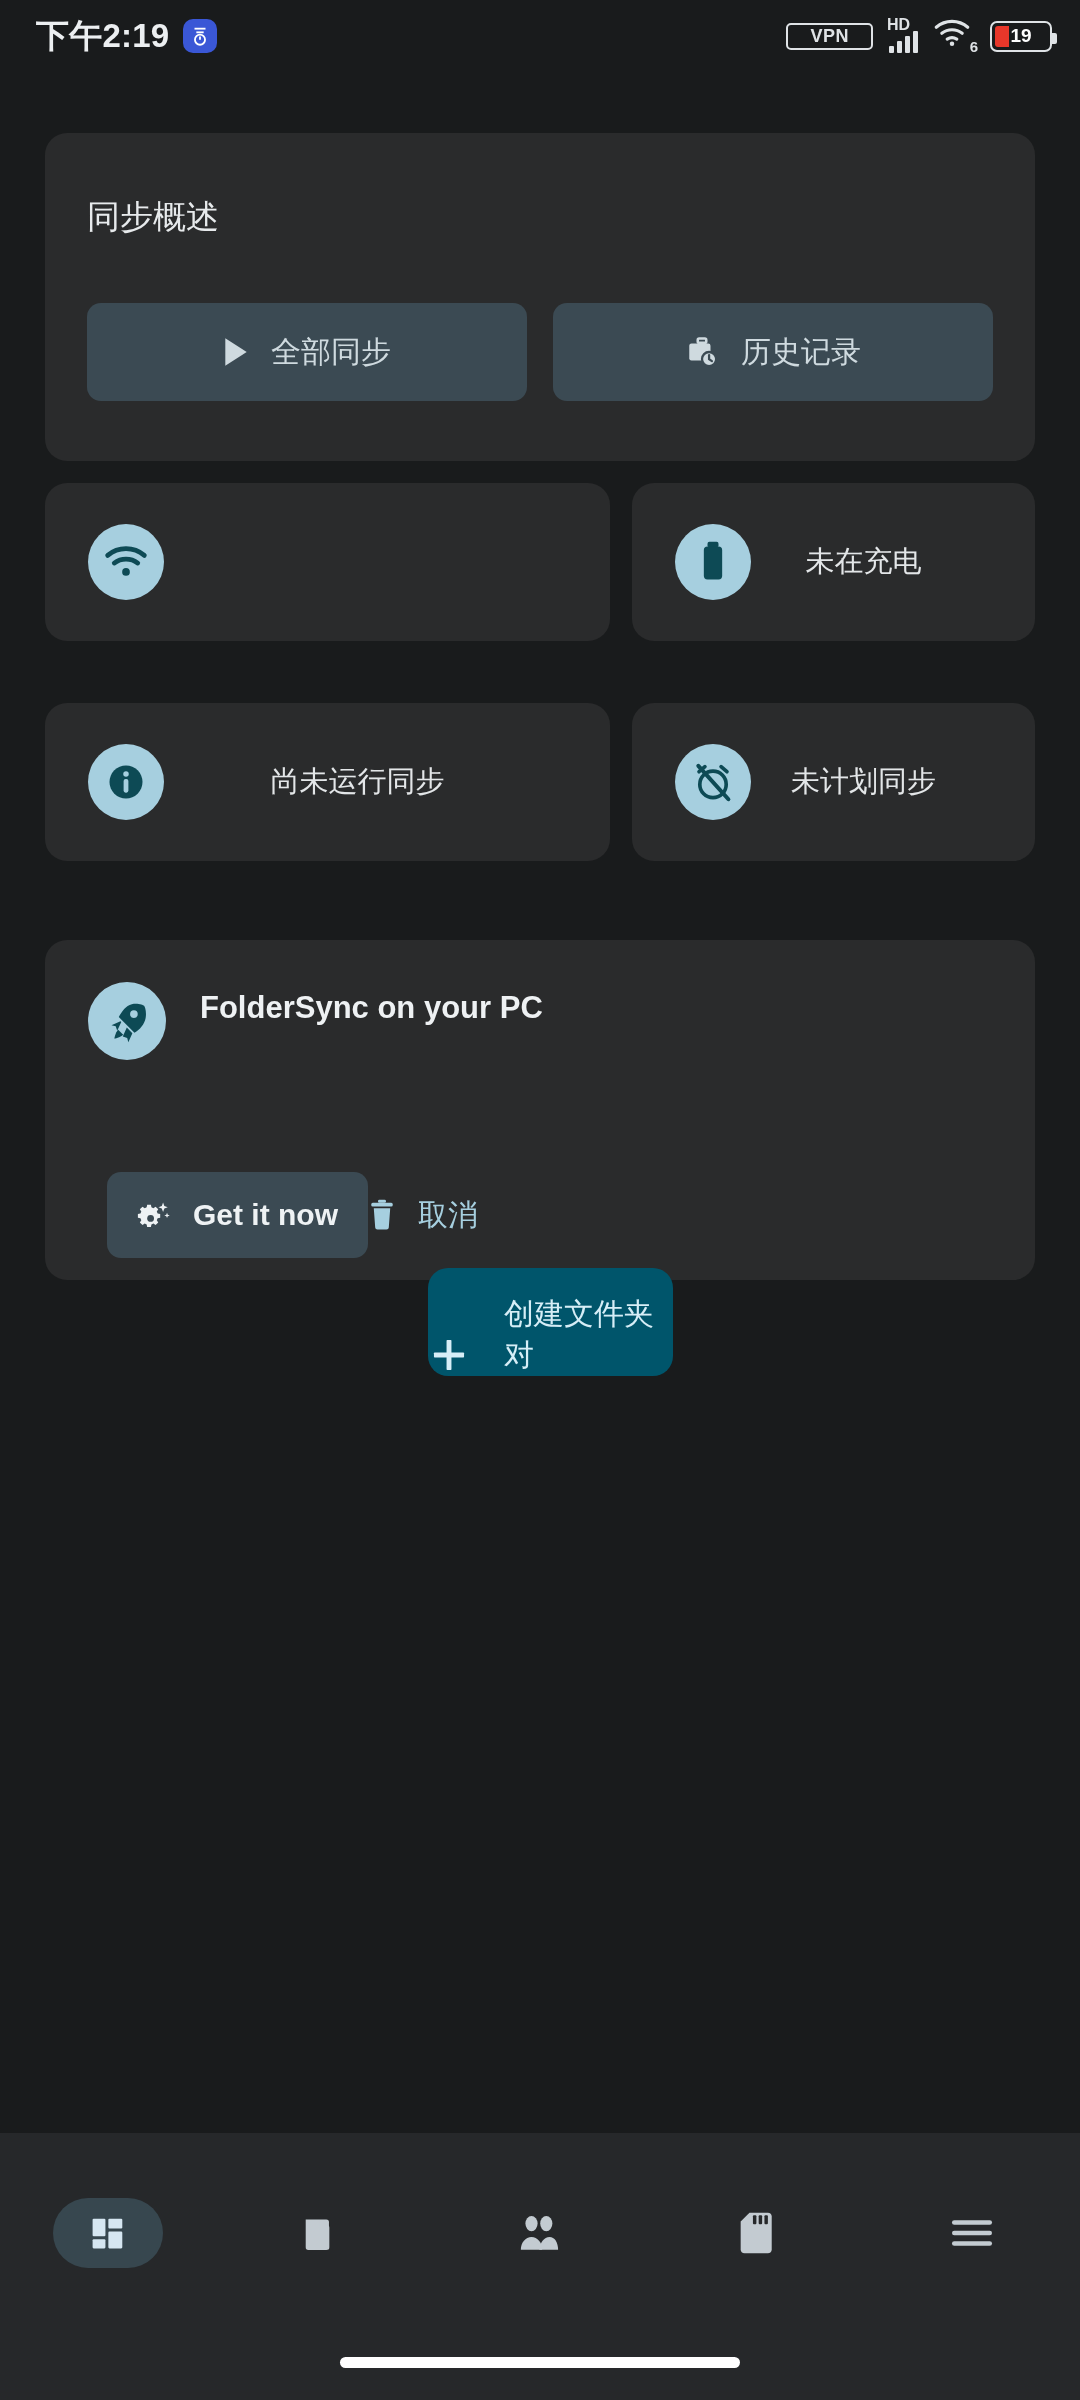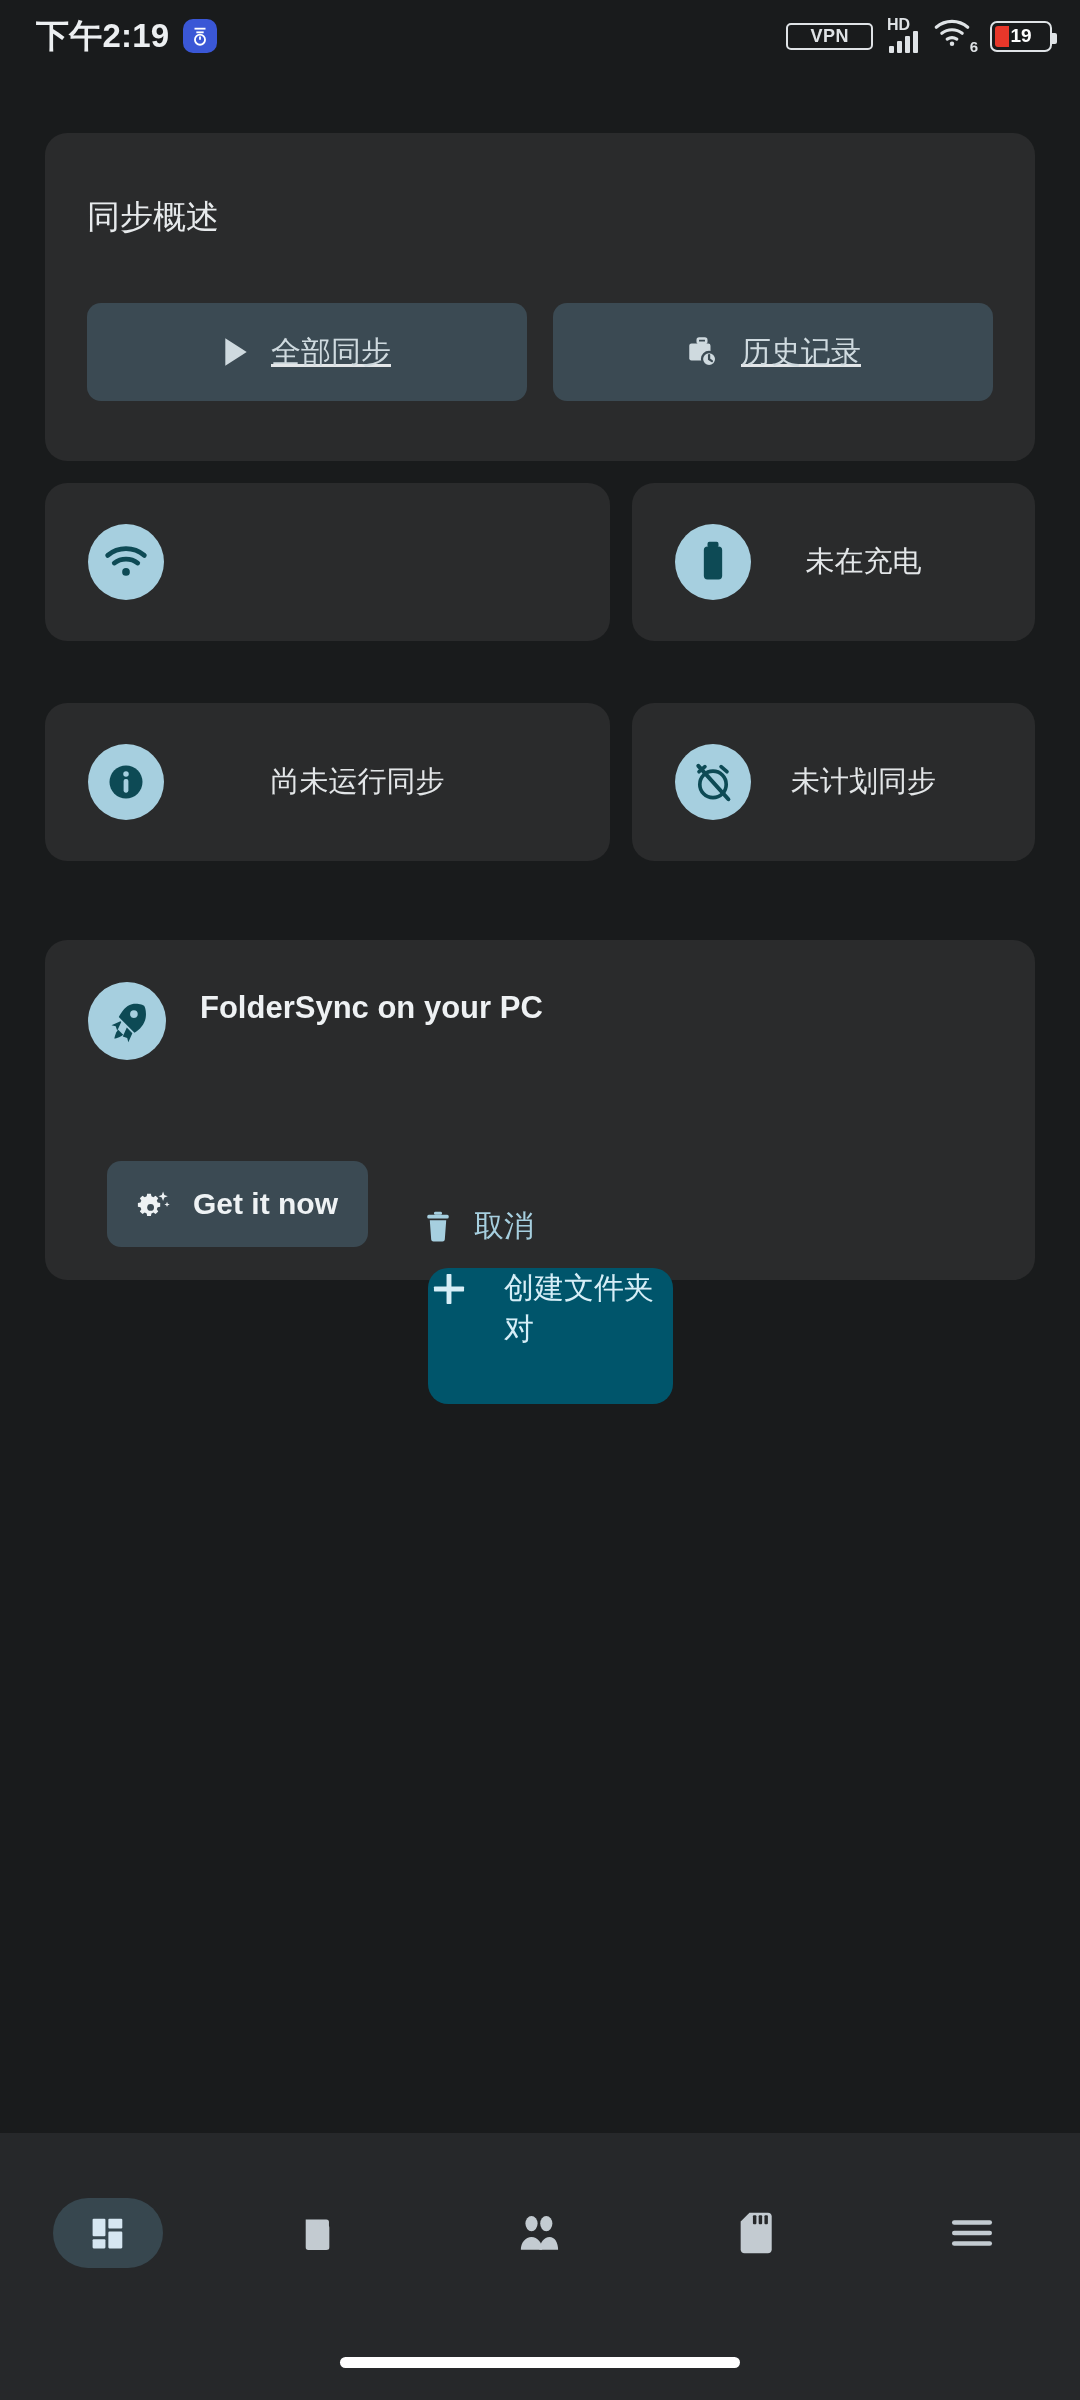--- a/index.html
+++ b/index.html
@@ -66,21 +66,21 @@
   .overview{
     position:absolute; left:45px; top:133px; width:990px; height:328px;
     padding:0;
   }
   .overview-title{
     position:absolute; left:42px; top:62px;
     font-size:33px; color:#e7eaec; font-weight:400;
   }
   .ov-actions{
     position:absolute; left:42px; top:170px; right:42px;
-    display:flex; gap:26px;text-decoration:underline;
+    display:flex; gap:26px;
   }
   .btn-flat{
     flex:1; height:98px; background:#3b4a53; border-radius:14px;
     display:flex; align-items:center; justify-content:center; gap:22px;
     color:#cfdadf; font-size:30px;
   }
 
   
   .tile{
     position:absolute; height:158px; background:#2a2b2c; border-radius:22px;
@@ -110,34 +110,34 @@
     display:flex; align-items:center; justify-content:center;
   }
   .promo-title{
     position:absolute; left:155px; top:50px;
     font-size:31px; font-weight:700; color:#eef1f3;
   }
   .promo-body{
     position:absolute; left:155px; top:104px; width:800px;
     font-size:28px; line-height:1.38; color:#d7dbde;
   }
-  .promo-actions{ position:absolute; left:62px; top:221px; display:flex; align-items:flex-end; gap:56px; }
+  .promo-actions{ position:absolute; left:62px; top:232px; display:flex; align-items:center; }
   .btn-get{
     height:86px; padding:0 30px; background:#3b4a53; border-radius:14px;
     display:flex; align-items:center; gap:22px;
     color:#eef2f4; font-size:30px; font-weight:700;
   }
   .btn-cancel{
     display:flex; align-items:center; gap:22px;
     color:#a6cfdf; font-size:30px;
   }
   .fab-btn{
-    position:absolute; left:428px; top:1268px; width:245px; height:136px;
+    position:absolute; left:428px; top:1268px; width:245px; height:108px;
     background:#00556b; border-radius:20px;
-    display:flex; align-items:flex-start; justify-content:center; gap:34px;
+    display:flex; align-items:flex-end; justify-content:center; gap:34px;
     color:#d6eef7; font-size:30px;
   }
 
   
   .navbar{
     position:absolute; left:0; top:2133px; width:1080px; height:267px;
     background:#26282a;
   }
   .nav-items{
     position:absolute; left:0; top:0; width:1080px; height:200px;

